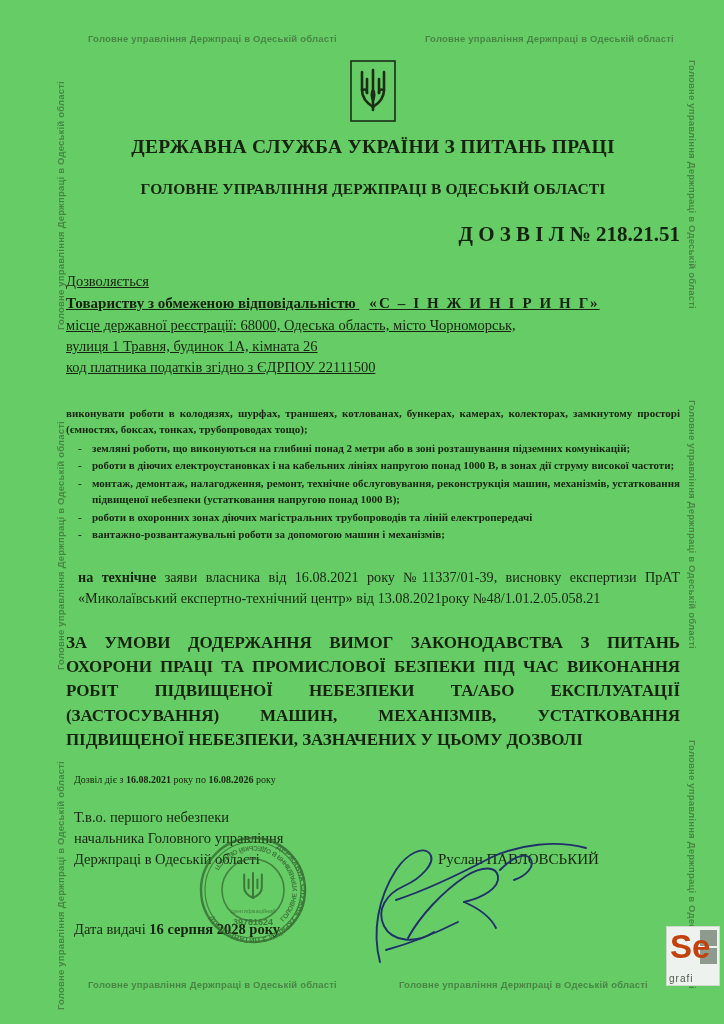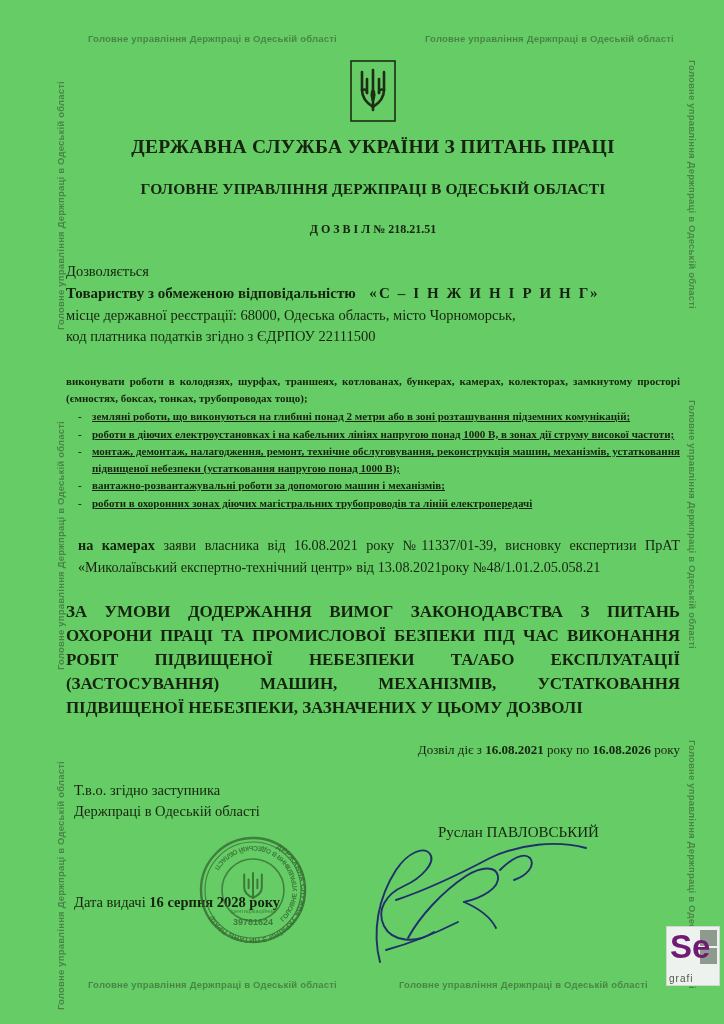--- a/index.html
+++ b/index.html
@@ -69,30 +69,31 @@
     margin-top: 8px;
   }
   .title2 {
     text-align: center;
     font-size: 15.5px;
     font-weight: bold;
     letter-spacing: 0.1px;
     margin-top: 22px;
   }
   .title3 {
-    text-align: center;
-    font-size: 12px;
+    text-align: right;
+    font-size: 21px;
     font-weight: bold;
     margin-top: 24px;
   }
 
   .sec-permit {
     margin-top: 24px;
     font-size: 14.5px;
     line-height: 1.47;
+    text-decoration: underline;
   }
   .permit-lead { }
   .org-name {
     font-weight: bold;
     font-size: 15px;
   }
   .org-spaced {
     letter-spacing: 2.1px;
     text-align: center;
   }
@@ -108,21 +109,20 @@
   ul.works {
     list-style: none;
     margin: 2px 0 0 0;
     padding: 0;
   }
   ul.works li {
     position: relative;
     padding-left: 26px;
     margin-top: 1px;
     text-align: justify;
-    text-decoration: underline;
   }
   ul.works li:before {
     content: "-";
     position: absolute;
     left: 12px;
     top: 0;
   }
 
   .sec-basis {
     margin-top: 24px;
@@ -139,23 +139,22 @@
     margin-top: 22px;
     font-size: 17px;
     font-weight: bold;
     line-height: 1.42;
     text-align: justify;
     letter-spacing: -0.1px;
   }
 
   .sec-validity {
     margin-top: 22px;
-    font-size: 13px;
+    font-size: 10px;
     padding-left: 8px;
-    text-align: right;
   }
   .sec-validity .b { font-weight: bold; }
 
   .sec-sign {
     margin-top: 22px;
     padding-left: 8px;
     font-size: 14.5px;
     line-height: 1.45;
     position: relative;
     min-height: 96px;
@@ -208,21 +207,21 @@
     border: 1px solid #cfd8cf;
     overflow: hidden;
   }
   .corner-logo .lg-se {
     position: absolute;
     left: 3px;
     top: 2px;
     font-family: "Liberation Sans", sans-serif;
     font-size: 33px;
     font-weight: bold;
-    color: #701a75;
+    color: #c2410c;
     line-height: 36px;
   }
   .corner-logo .lg-blk {
     position: absolute;
     right: 2px;
     top: 3px;
     width: 17px;
     height: 16px;
     background: #8d9a8d;
   }
@@ -286,52 +285,54 @@
   <div class="title2">ГОЛОВНЕ УПРАВЛІННЯ ДЕРЖПРАЦІ В ОДЕСЬКІЙ ОБЛАСТІ</div>
   <div class="title3">Д О З В І Л  № 218.21.51</div>
 
   <div class="sec-permit">
     <div class="permit-lead">Дозволяється</div>
     <div>
       <span class="org-name">Товариству з обмеженою відповідальністю</span>
       <span class="org-name org-spaced" style="margin-left:10px;">«С – І Н Ж И Н І Р И Н Г»</span>
     </div>
     <div>місце державної реєстрації: 68000, Одеська область, місто Чорноморськ,</div>
+    <div>вулиця 1 Травня, будинок 1А, кімната 26</div>
     <div>код платника податків згідно з ЄДРПОУ 22111500</div>
   </div>
 
   <div class="sec-works">
     <div>виконувати роботи в колодязях, шурфах, траншеях, котлованах, бункерах, камерах, колекторах, замкнутому просторі (ємностях, боксах, тонках, трубопроводах тощо);</div>
     <ul class="works">
       <li>земляні роботи, що виконуються на глибині понад 2 метри або в зоні розташування підземних комунікацій;</li>
       <li>роботи в діючих електроустановках і на кабельних лініях напругою понад 1000 В, в зонах дії струму високої частоти;</li>
       <li>монтаж, демонтаж, налагодження, ремонт, технічне обслуговування, реконструкція машин, механізмів, устатковання підвищеної небезпеки (устатковання напругою понад 1000 В);</li>
+      <li>роботи в охоронних зонах діючих магістральних трубопроводів та ліній електропередачі</li>
       <li>вантажно-розвантажувальні роботи за допомогою машин і механізмів;</li>
-      <li>роботи в охоронних зонах діючих магістральних трубопроводів та ліній електропередачі</li>
     </ul>
   </div>
 
   <div class="sec-basis">
-    <span class="b">на камерах</span>
+    <span class="b">на технічне</span>
     <span>заяви власника від 16.08.2021 року №11337/01-39, висновку експертизи ПрАТ «Миколаївський експертно-технічний центр» від 13.08.2021року №48/1.01.2.05.058.21</span>
   </div>
 
   <div class="sec-conditions">ЗА УМОВИ ДОДЕРЖАННЯ ВИМОГ ЗАКОНОДАВСТВА З ПИТАНЬ ОХОРОНИ ПРАЦІ ТА ПРОМИСЛОВОЇ БЕЗПЕКИ ПІД ЧАС ВИКОНАННЯ РОБІТ ПІДВИЩЕНОЇ НЕБЕЗПЕКИ ТА/АБО ЕКСПЛУАТАЦІЇ (ЗАСТОСУВАННЯ) МАШИН, МЕХАНІЗМІВ, УСТАТКОВАННЯ ПІДВИЩЕНОЇ НЕБЕЗПЕКИ, ЗАЗНАЧЕНИХ У ЦЬОМУ ДОЗВОЛІ</div>
 
   <div class="sec-validity">
     <span>Дозвіл діє з</span>
     <span class="b">16.08.2021</span>
     <span>року по</span>
     <span class="b">16.08.2026</span>
     <span>року</span>
   </div>
 
   <div class="sec-sign">
     <div class="sign-title">
-      <div>Т.в.о. згідно заступника</div>
+      <div>Т.в.о. першого небезпеки</div>
+      <div>начальника Головного управління</div>
       <div>Держпраці в Одеській області</div>
     </div>
     <div class="signer-name">Руслан ПАВЛОВСЬКИЙ</div>
   </div>
 
   <div class="sec-issued">
     <span>Дата видачі</span>
     <span class="b">16 серпня 2028</span>
     <span class="b">року</span>
   </div>

